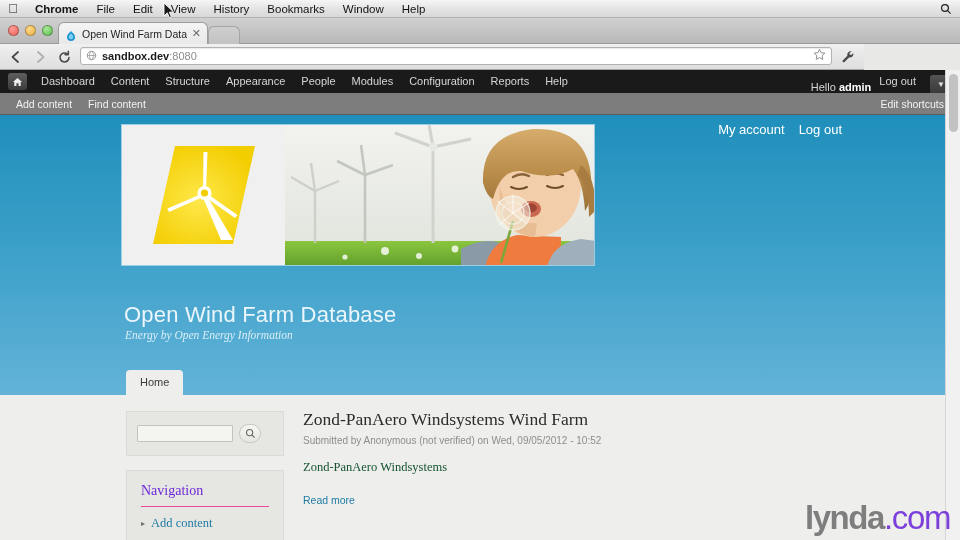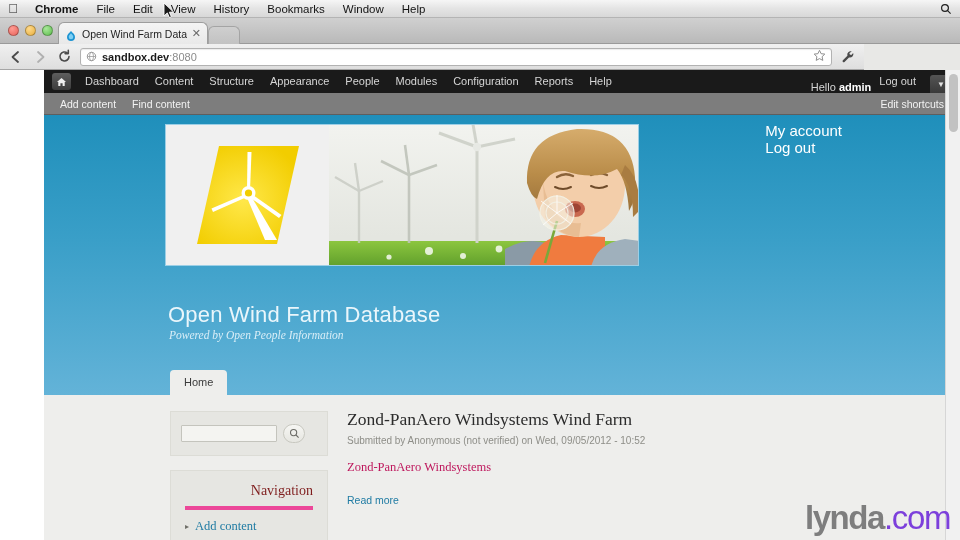--- a/index.html
+++ b/index.html
@@ -52,35 +52,35 @@
   .tab-ghost {
     position: absolute; left: 208px; top: 8px; width: 32px; height: 18px;
     background: linear-gradient(to bottom, #cfcfcf, #c2c2c2);
     border: 1px solid #a4a4a4; border-bottom: none; border-radius: 6px 6px 0 0;
   }
 
   .chrome-toolbar {
     position: absolute; left: 0; top: 44px; width: 864px; height: 26px;
     background: linear-gradient(to bottom, #f0f0f0 0%, #dedede 100%);
     border-bottom: 1px solid #a5a5a5;
-    display: flex; align-items: center; padding: 4px 8px; gap: 8px;
+    display: flex; align-items: flex-end; padding: 4px 8px; gap: 8px;
   }
   .navbtn { width: 16px; height: 16px; display: flex; align-items: center; justify-content: center; }
   .omnibox {
     flex: 1; height: 18px; background: #ffffff;
     border: 1px solid #b2b2b2; border-radius: 3px;
     display: flex; align-items: center; padding: 0 5px; gap: 5px;
     box-shadow: inset 0 1px 1px rgba(0,0,0,.08);
   }
   .omnibox .urltext { font-size: 11px; color: #8b8b8b; white-space: nowrap; }
   .omnibox .urltext b { color: #1a1a1a; font-weight: bold; }
   .omnibox .star { margin-left: auto; }
 
   
-  .viewport { position: absolute; left: 0; top: 70px; width: 960px; height: 470px; overflow: hidden; background: #ffffff; padding-left: 44px; }
+  .viewport { position: absolute; left: 0; top: 70px; width: 960px; height: 470px; overflow: hidden; background: #ffffff; }
 
   
   .drupal-toolbar {
     height: 23px; background: #1a1a1a;
     display: flex; align-items: center; padding: 0 8px;
     font-size: 11px; color: #d6d6d6; position: relative;
   }
   .home-btn {
     width: 19px; height: 17px; border-radius: 3px;
     background: linear-gradient(to bottom, #5e5e5e, #3c3c3c);
@@ -104,21 +104,21 @@
   .shortcut-bar a { color: #f2f2f2; text-decoration: none; padding: 0 8px; line-height: 22px; }
   .shortcut-bar .sb-right { margin-left: auto; }
 
   
   .banner {
     position: relative; height: 280px;
     background: linear-gradient(to bottom, #1f8fbb 0%, #3a9fc8 45%, #63b3d8 100%);
   }
   .userbar {
     position: absolute; right: 118px; top: 7px;
-    font-size: 15px; display: flex;  flex-direction: column;
+    font-size: 13px; display: flex; gap: 14px;
   }
   .userbar a { color: #ffffff; text-decoration: none; }
 
   .hero {
     position: absolute; left: 121px; top: 9px; width: 474px; height: 142px;
     border: 1px solid #9ccfe6; background: #ffffff; display: flex; overflow: hidden;
   }
   .hero-logo {
     width: 163px; height: 100%; background: #f0f0f0;
     display: flex; align-items: center; justify-content: center;
@@ -158,34 +158,34 @@
     width: 22px; height: 19px; border: 1px solid #c8c8c0; border-radius: 10px;
     background: linear-gradient(to bottom, #f6f6f3, #e6e6e1);
     display: flex; align-items: center; justify-content: center;
   }
   .block-nav {
     margin-top: 14px; background: #e6e6e2; border: 1px solid #dcdcd6;
     padding: 12px 14px 14px;
   }
   .block-nav h2 {
     font-family: "Liberation Serif", serif; font-weight: normal;
-    font-size: 14px; color: #7f1d1d; padding-bottom: 7px;
-    border-bottom: 4px solid #ec4899; margin-bottom: 9px; text-align: right;
+    font-size: 14px; color: #6d28d9; padding-bottom: 7px;
+    border-bottom: 1px solid #ec4899; margin-bottom: 9px;
   }
   .nav-item { display: flex; align-items: center; gap: 6px; font-family: "Liberation Serif", serif; font-size: 12.5px; }
   .nav-item .bullet { color: #6d6d66; font-size: 8px; line-height: 1; }
   .nav-item a { color: #1f7ba3; text-decoration: none; }
 
   .content-col { position: absolute; left: 303px; top: 14px; width: 470px; }
   .node-title {
     font-family: "Liberation Serif", serif; font-weight: normal;
     font-size: 17.5px; color: #2c2c2c; line-height: 1.25;
   }
   .node-submitted { font-size: 10px; color: #8e8e88; margin-top: 4px; }
-  .node-body { font-family: "Liberation Serif", serif; font-size: 12.5px; color: #be185d; margin-top: 14px; }
+  .node-body { font-family: "Liberation Serif", serif; font-size: 12.5px; color: #14532d; margin-top: 14px; }
   .readmore { margin-top: 19px; font-size: 10.5px; }
   .readmore a { color: #1f7ba3; text-decoration: none; }
 
   
   .watermark {
     position: absolute; right: 10px; bottom: 6px;
     font-size: 33px; letter-spacing: -1.4px; line-height: 1;
     color: #8a8a8a; opacity: .88; pointer-events: none; white-space: nowrap;
   }
   .watermark .lynda { color: #6f6f6f; font-weight: bold; }
@@ -417,21 +417,21 @@
               <circle cx="100" cy="126" r="4"></circle>
               <circle cx="134" cy="131" r="3"></circle>
               <circle cx="170" cy="124" r="3.4"></circle>
               <circle cx="60" cy="132" r="2.6"></circle>
             </g>
           </svg>
         </div>
       </div>
 
       <h1 class="site-title">Open Wind Farm Database</h1>
-      <div class="site-slogan">Powered by Open People Information</div>
+      <div class="site-slogan">Energy by Open Energy Information</div>
 
       <div class="tabrow">
         <span class="tab-home">Home</span>
       </div>
     </div>
 
     <div class="main">
 
       <div class="sidebar">
         <div class="block-search">

